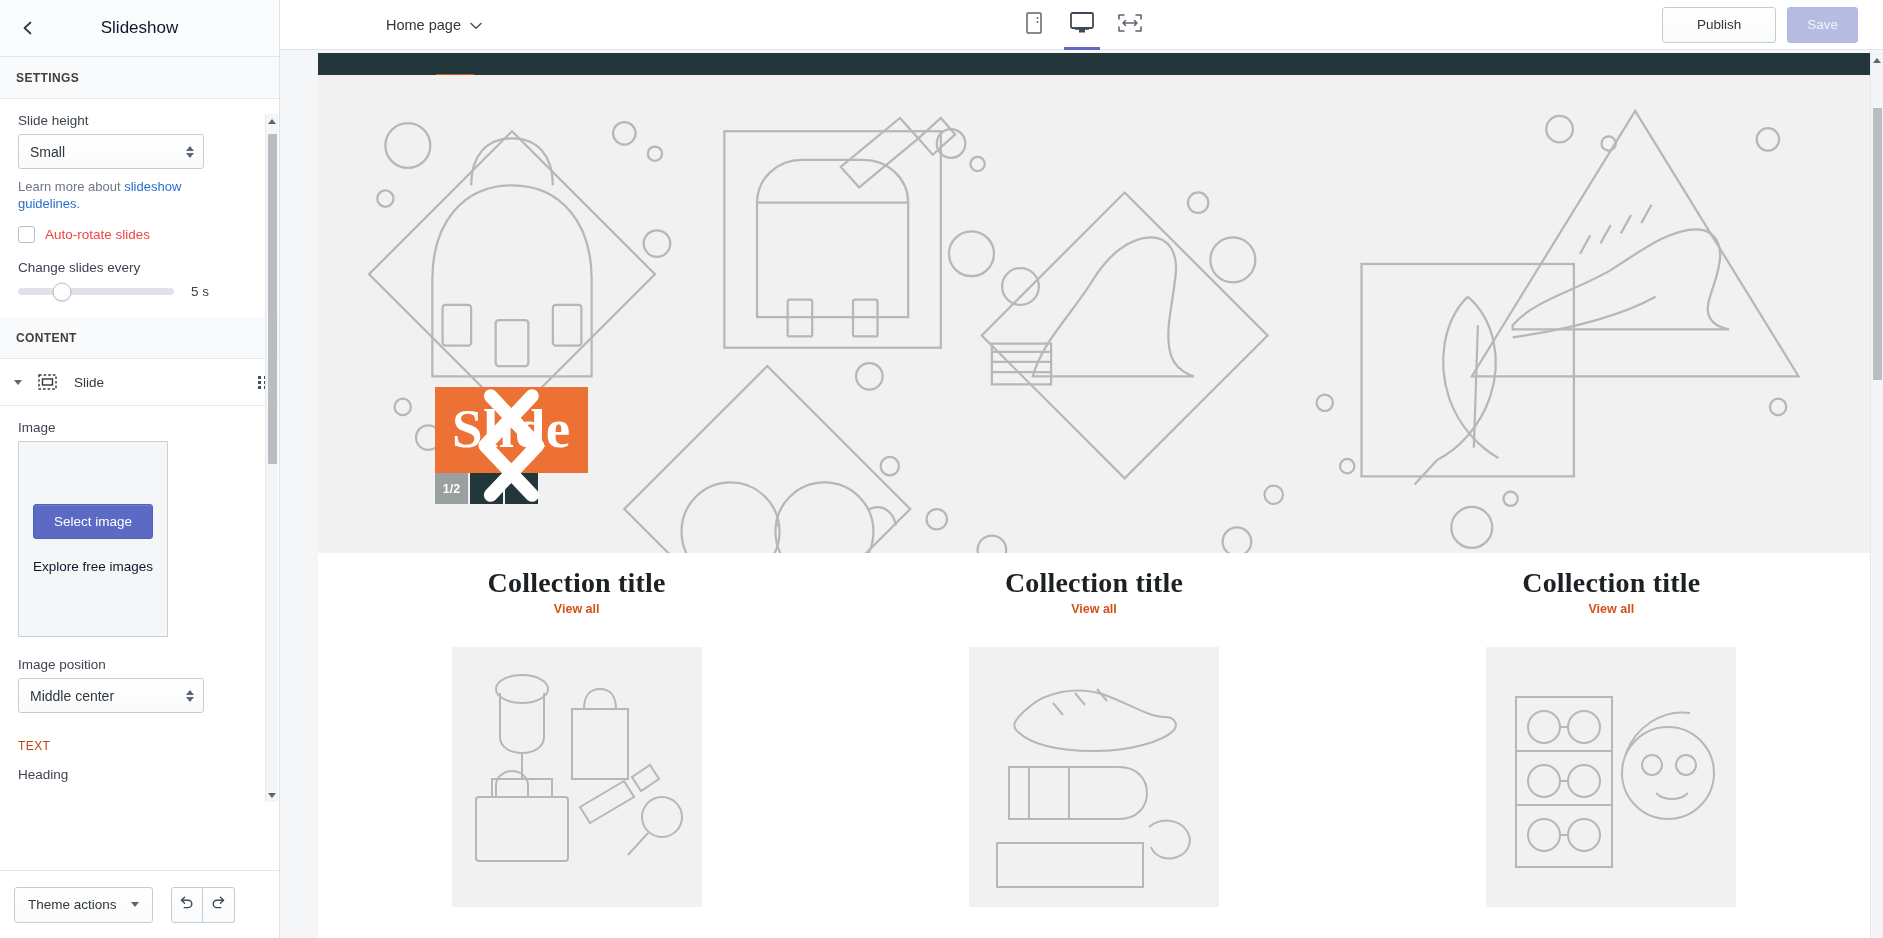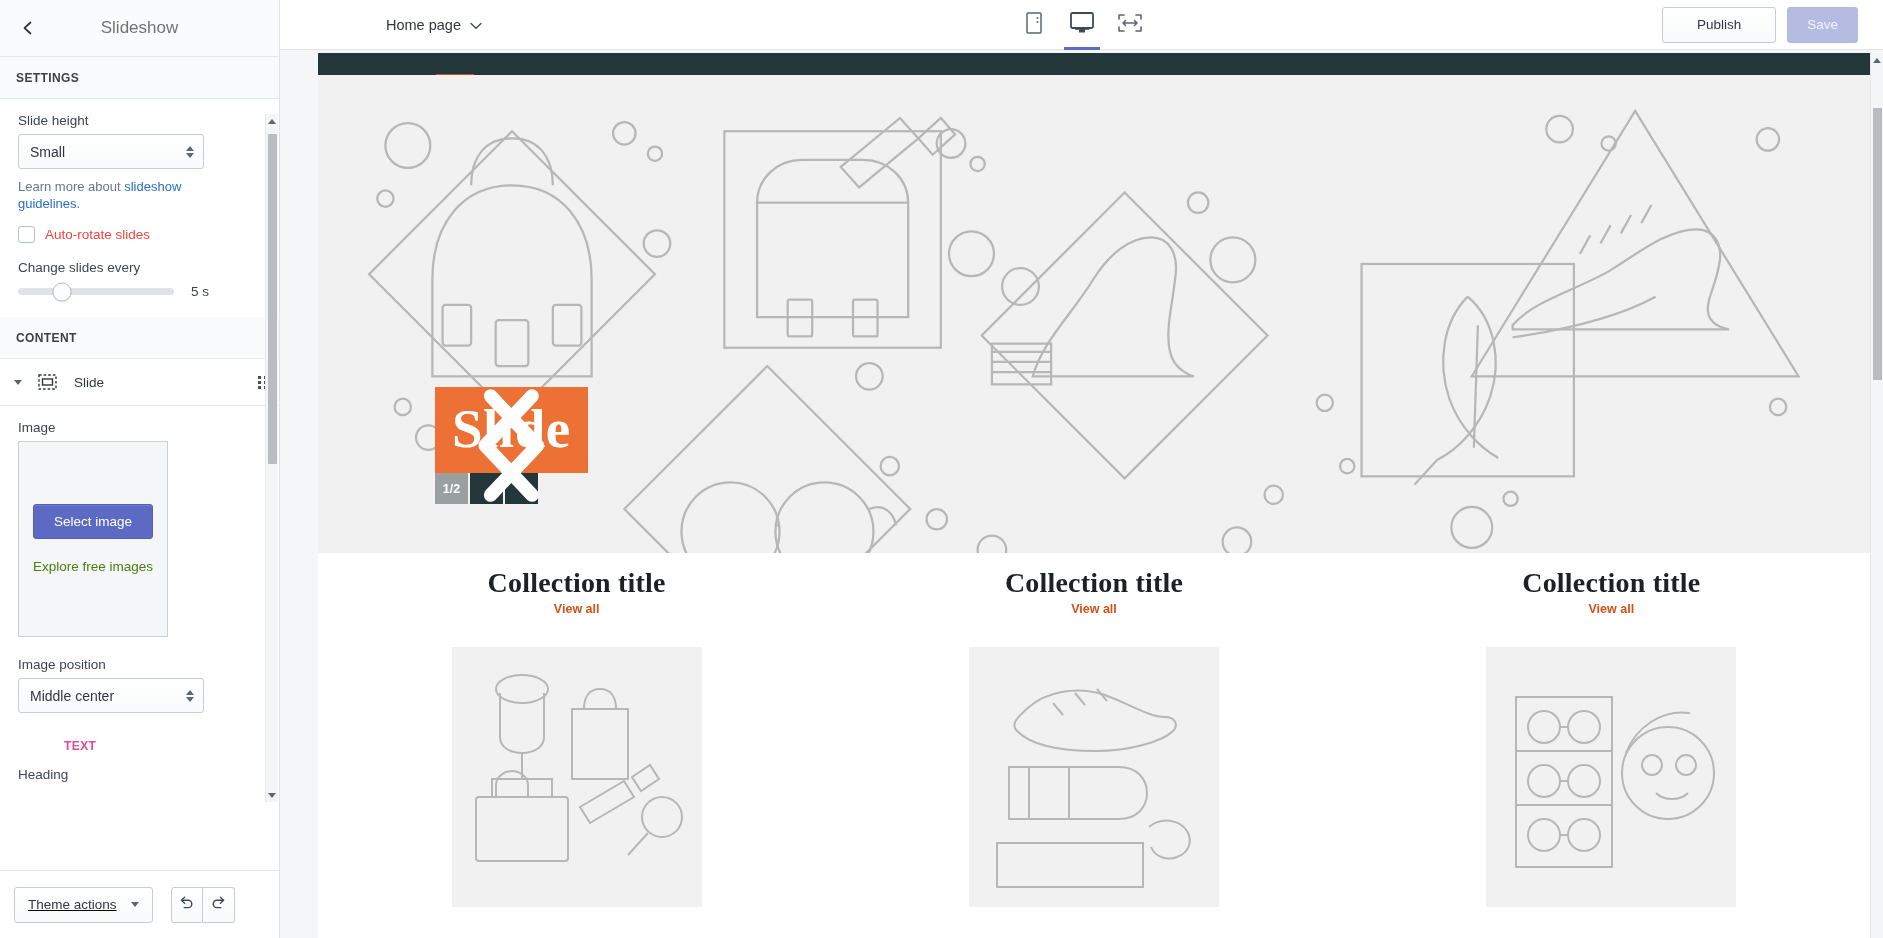--- a/index.html
+++ b/index.html
@@ -27,21 +27,21 @@
     display: flex; align-items: center; position: relative;
   }
   .back-btn {
     width: 44px; height: 44px; margin-left: 6px;
     display: flex; align-items: center; justify-content: center;
     cursor: pointer; border-radius: 3px;
   }
   .back-btn svg { display:block; }
   .sb-title {
     position: absolute; left: 0; right: 0; text-align: center;
-    font-size: 17px; color: #737373; font-weight: 400;
+    font-size: 17px; color: #0f172a; font-weight: 400;
     pointer-events: none;
   }
 
   .sb-scroll {
     flex: 1 1 auto; overflow: hidden; position: relative;
   }
   .sb-inner { padding-bottom: 10px; }
 
   .section-head {
     background: #f9fafb;
@@ -113,42 +113,42 @@
   .imgpicker {
     width: 150px; height: 196px; margin-top: 6px;
     border: 1px solid #c8d0d8; background: #f4f6f8;
     display: flex; flex-direction: column; align-items: center; justify-content: center;
   }
   .btn-primary {
     background: #5c6ac4; border: 1px solid #5160bd; color: #fff;
     font-size: 13.5px; padding: 9px 20px; border-radius: 3px; cursor: pointer;
     box-shadow: inset 0 1px 0 rgba(255,255,255,.12);
   }
-  .explore { margin-top: 20px; font-size: 13.5px; color: #4d7c0f; cursor: pointer; }
+  .explore { margin-top: 20px; font-size: 13.5px; color: #0f172a; cursor: pointer; }
 
   .sb-scrollbar {
     position: absolute; right: 1px; top: 57px; width: 13px; bottom: 68px;
     background: #f4f5f7; border-left: 1px solid #e6e8ea;
   }
   .sb-sb-up, .sb-sb-down {
     position:absolute; left:0; right:0; height: 14px; display:flex; align-items:center; justify-content:center;
     cursor: pointer;
   }
   .sb-sb-up { top: 0; } .sb-sb-down { bottom: 0; }
   .sb-thumb {
     position: absolute; left: 2px; width: 9px; top: 20px; height: 330px;
     background: #b9bdc2; border-radius: 1px; cursor: grab;
   }
   .tri-up { width:0;height:0;border-left:4px solid transparent;border-right:4px solid transparent;border-bottom:5px solid #5c6670;}
   .tri-dn { width:0;height:0;border-left:4px solid transparent;border-right:4px solid transparent;border-top:5px solid #5c6670;}
 
   .sb-footer {
     height: 68px; flex: 0 0 68px; border-top: 1px solid #e3e6ea;
     background: #fff; display: flex; align-items: center; padding: 0 14px;
-    position: relative; z-index: 4; text-decoration: underline;
+    position: relative; z-index: 4;
   }
   .theme-actions {
     height: 36px; border: 1px solid #c4cdd5; border-radius: 3px;
     background: linear-gradient(180deg,#ffffff 0%,#f9fafb 100%);
     display: flex; align-items: center; padding: 0 13px; cursor: pointer;
     font-size: 13.5px; color: #31373d;
   }
   .theme-actions .caret-d { margin-left: 14px; }
   .undoredo { margin-left: 18px; display: flex; }
   .ur-btn {
@@ -344,21 +344,21 @@
           <div class="select">
             <span class="val">Middle center</span>
             <span class="arrows">
               <i class="caret-u"></i>
                 <i class="caret-d"></i>
             </span>
           </div>
         </div>
 
         <div style="padding:8px 18px 0 18px;">
-          <div style="font-size:12px;font-weight:700;letter-spacing:.4px;color:#ec4899;margin-left:46px;">TEXT</div>
+          <div style="font-size:12px;font-weight:400;letter-spacing:.4px;color:#c2410c;">TEXT</div>
           <div style="font-size:13.5px;color:#3d4450;margin-top:14px;">Heading</div>
         </div>
 
       </div>
 
       <div class="sb-scrollbar">
         <div class="sb-sb-up">
             <i class="tri-up"></i>
           </div>
         <div class="sb-thumb"></div>

